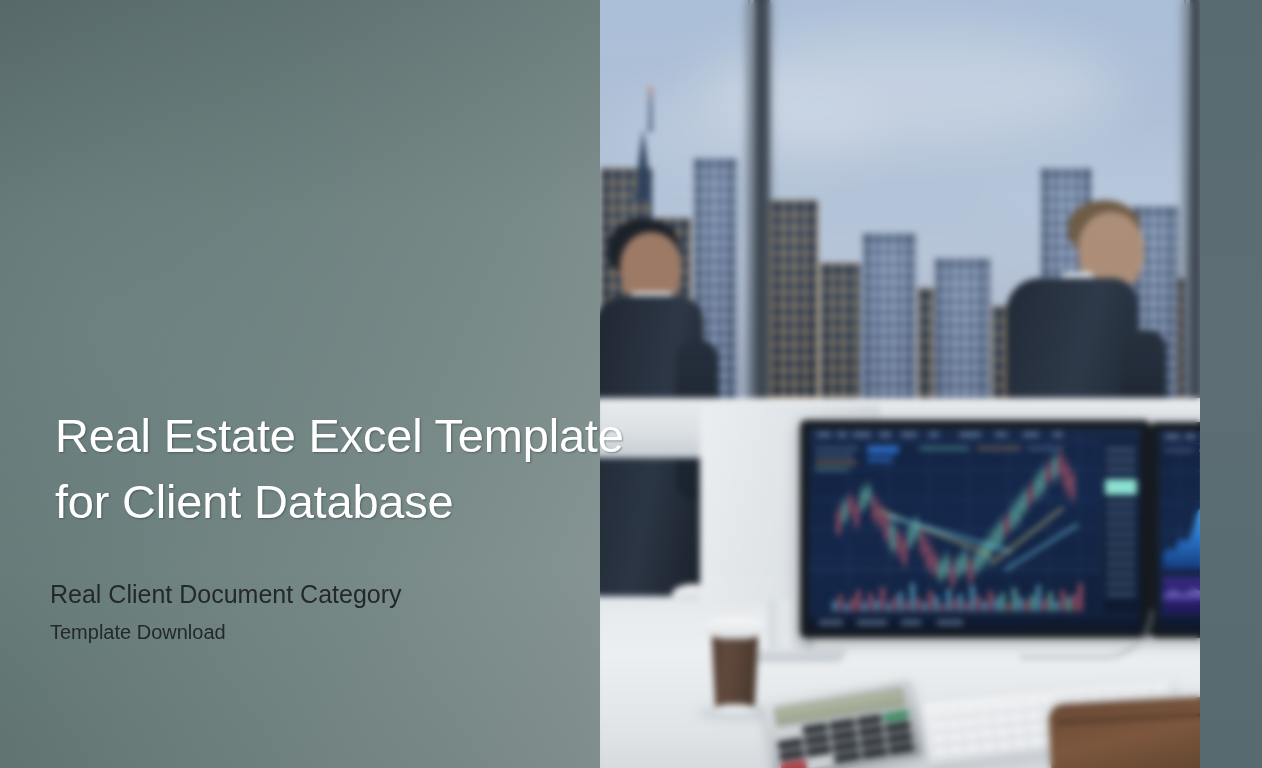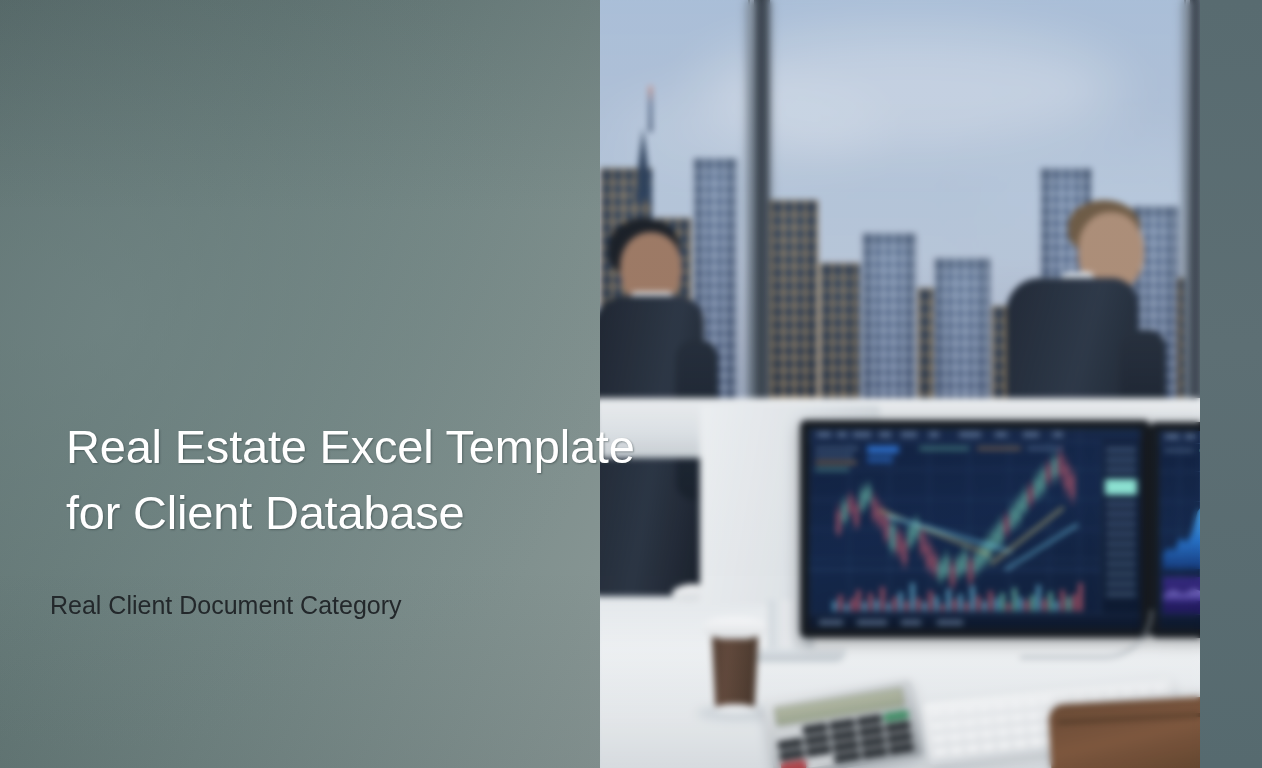--- a/index.html
+++ b/index.html
@@ -439,21 +439,21 @@
     background: linear-gradient(180deg, rgba(40,55,60,0.13) 0%, rgba(0,0,0,0) 28%, rgba(0,0,0,0) 74%, rgba(35,48,52,0.10) 100%);
   }
 
   .text-block {
     position: absolute;
     left: 50px;
     top: 398px;
     width: 640px;
   }
   .title {
-    margin: 16px;
+    margin: 5px;
     font-family: "Liberation Sans", sans-serif;
     font-size: 47px;
     font-weight: 400;
     line-height: 66px;
     letter-spacing: -0.2px;
     color: #ffffff;
     text-shadow: 1px 1px 2px rgba(35,48,52,0.45);
     white-space: pre-line;
   }
   .subtitle {
@@ -907,15 +907,16 @@
   <div class="right-band"></div>
 
   <div class="left-panel">
     <div class="left-panel-shade"></div>
   </div>
 
   <div class="text-block">
     <h1 class="title">Real Estate Excel Template
 for Client Database</h1>
     <p class="subtitle">Real Client Document Category</p>
+    <p class="subnote">Template Download</p>
   </div>
 
 </div>
 
 </body></html>

